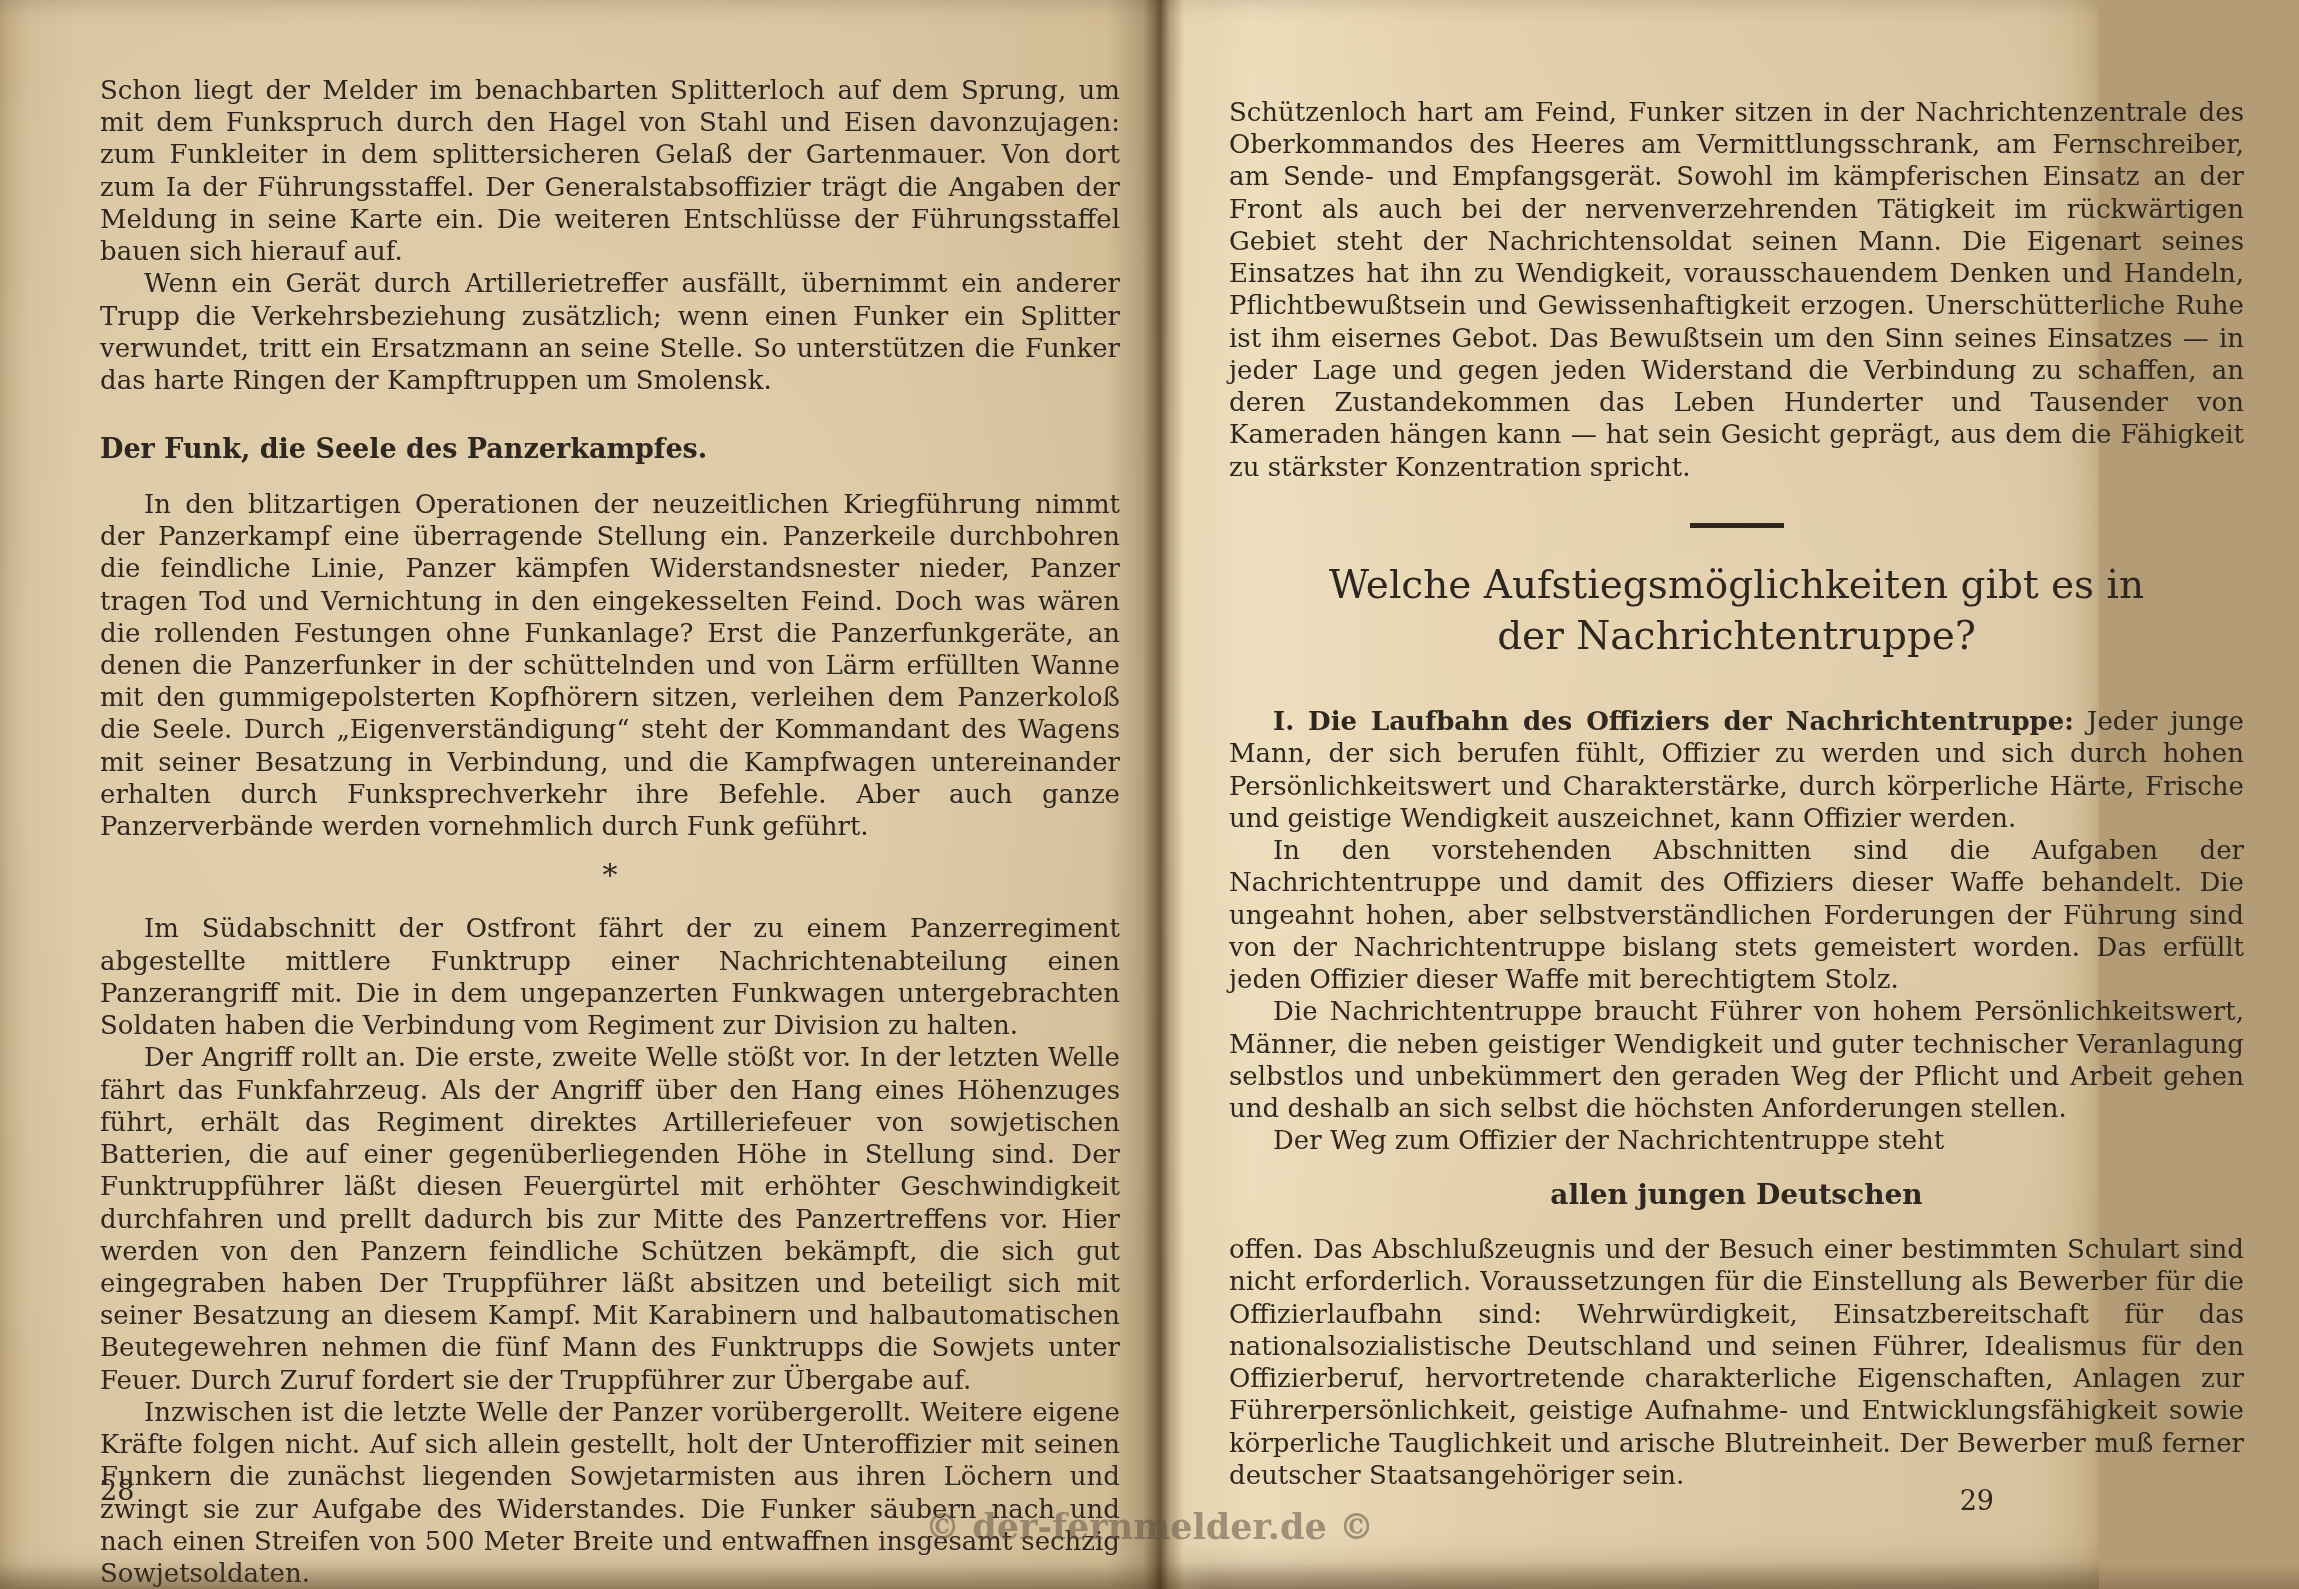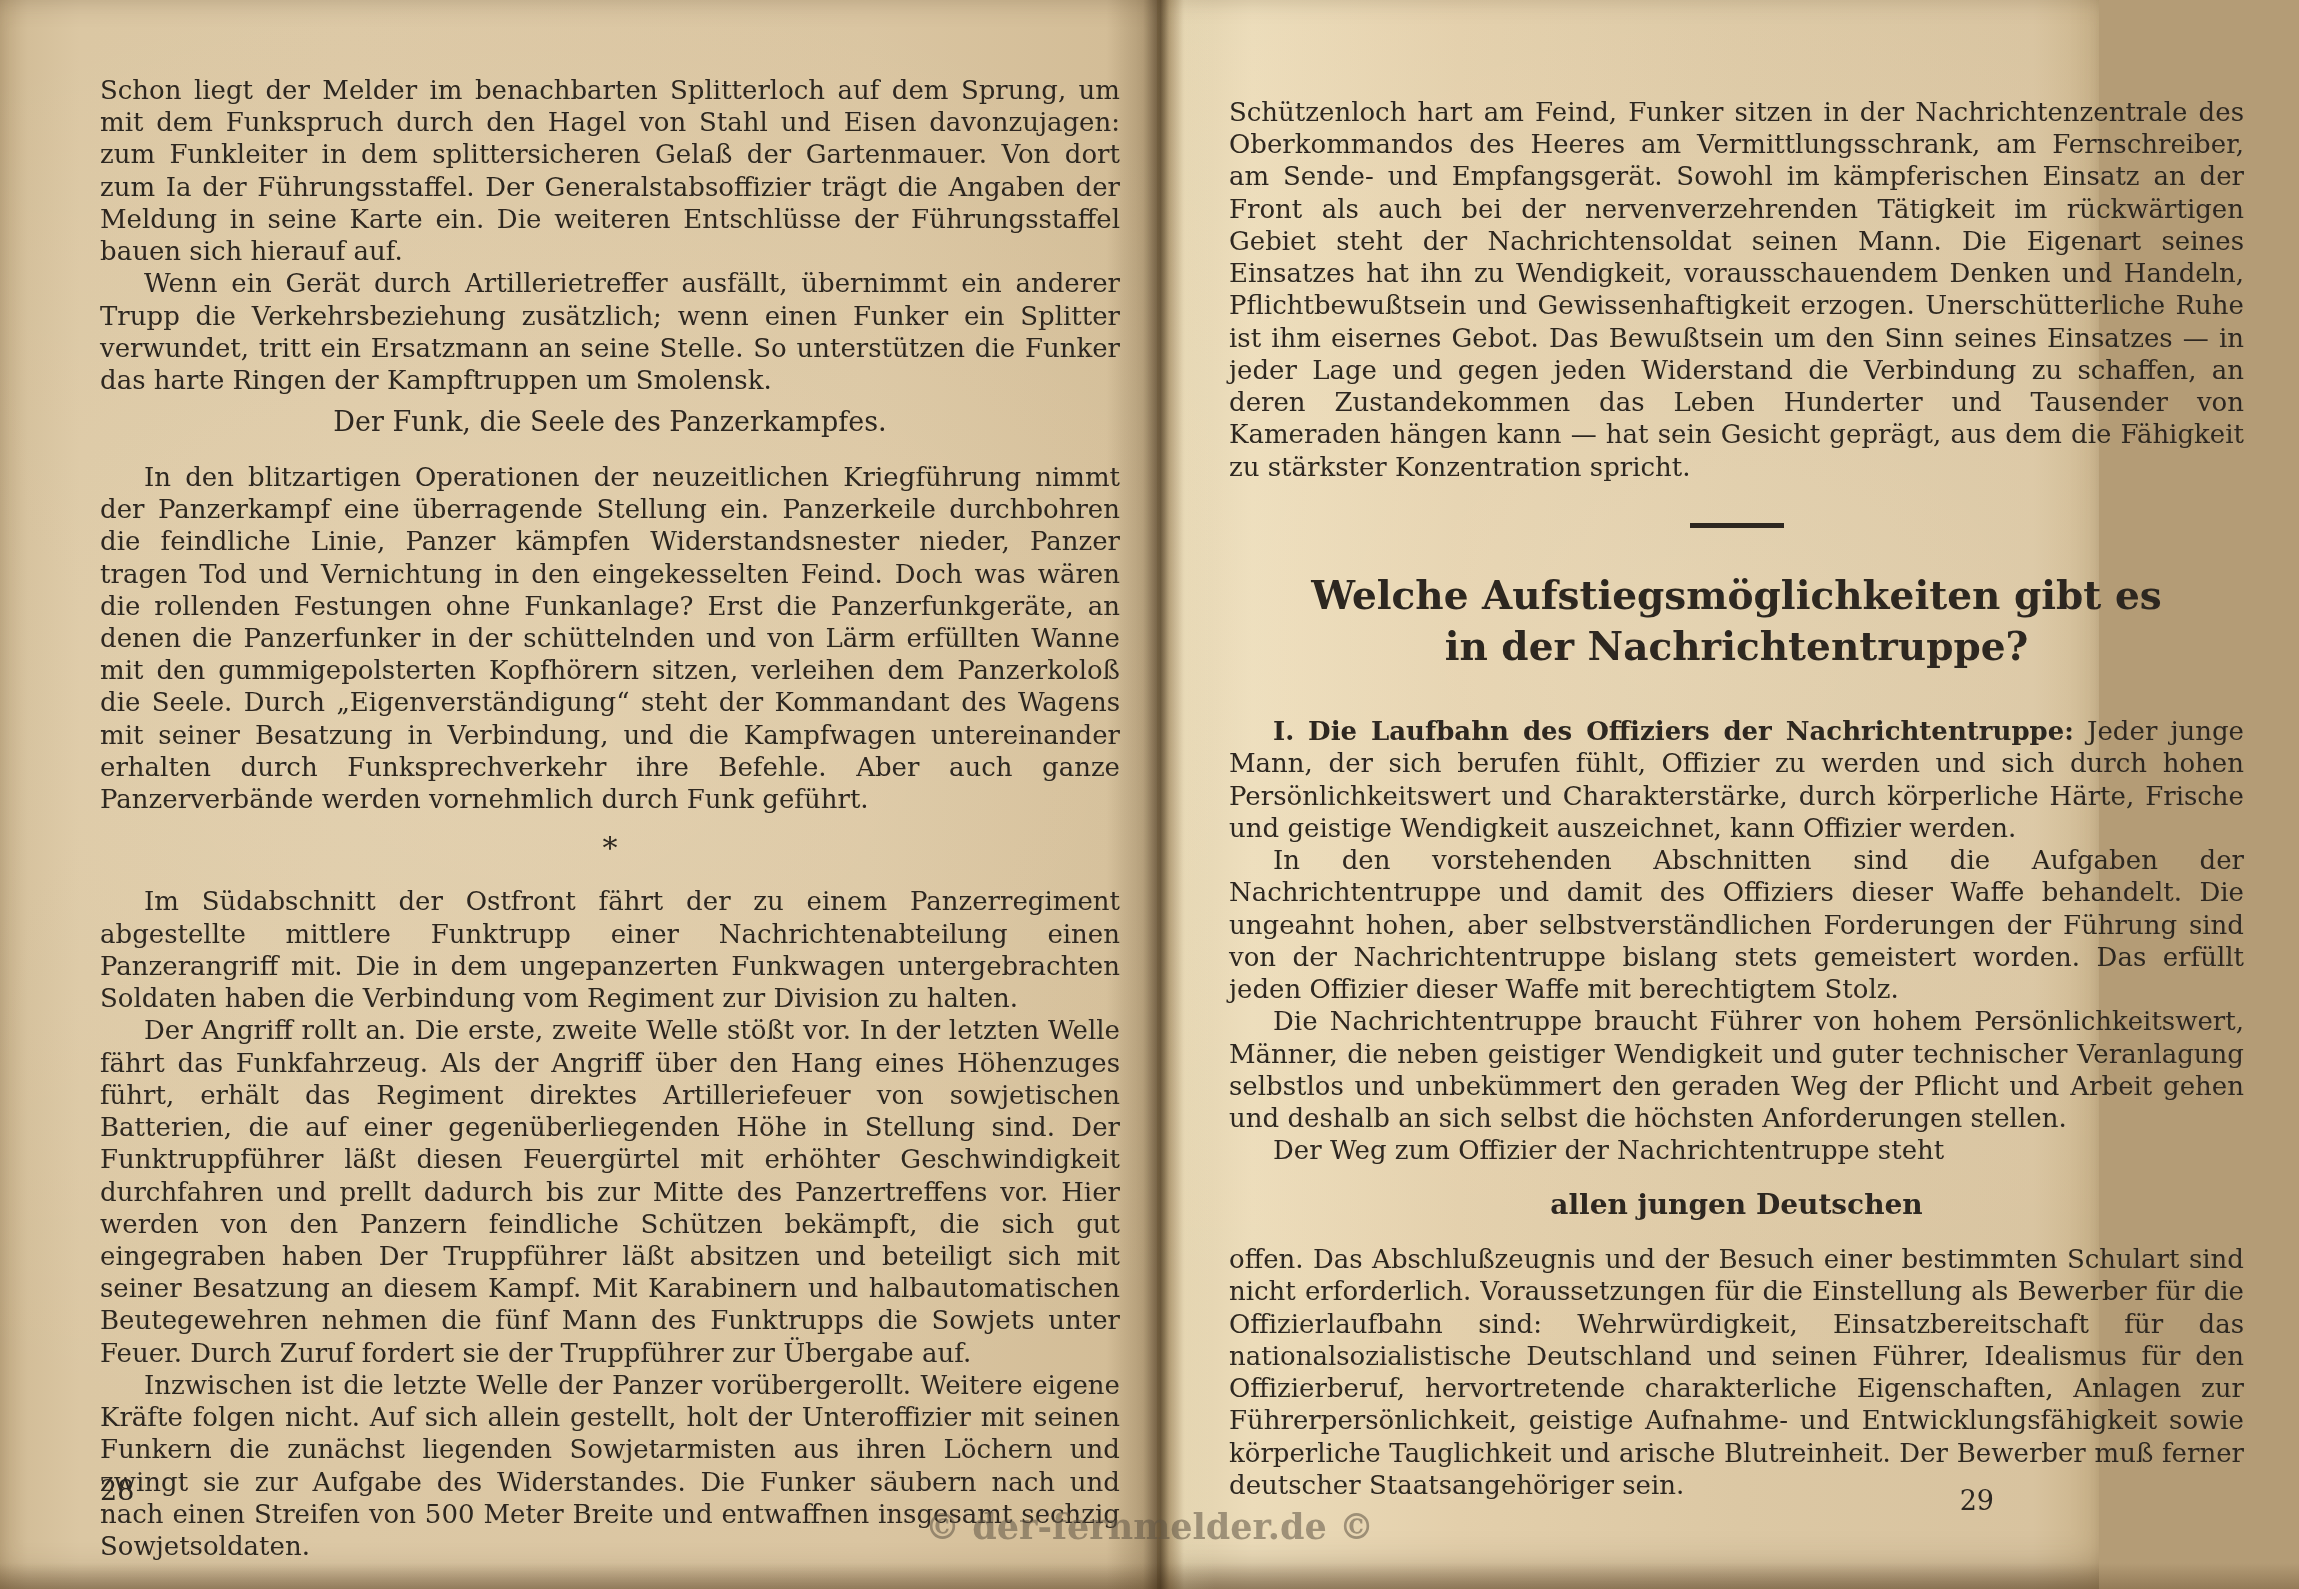--- a/index.html
+++ b/index.html
@@ -43,28 +43,28 @@
     position:absolute; left:0; bottom:0; width:2299px; height:26px; z-index:4;
     background:linear-gradient(180deg, rgba(86,62,32,0) 0%, rgba(86,62,32,0.35) 100%);
     pointer-events:none;
   }
   
   .text-col-left  { position:absolute; top:74px;  left:100px; width:1020px; }
   .text-col-right { position:absolute; top:96px;  left:72px;  width:1015px; }
   p { margin:0; font-size:26px; line-height:1.24; text-align:justify; }
   p.indent { text-indent:44px; }
   .h-small {
-    text-align:center; font-weight:normal; font-size:27px;
-    margin:9px 0 22px; text-indent:0;
+    font-weight:bold; font-size:27px;
+    margin:36px 0 22px; text-indent:0;
   }
   .separator-star { text-align:center; font-size:30px; line-height:1; margin:18px 0 22px; text-indent:0; }
   .rule-center { width:94px; height:5px; background:#2d2720; margin:40px auto 0 auto; }
   .h-main {
-    text-align:center; font-weight:bold; font-size:39px; line-height:1.3;
-    margin:42px auto 44px auto; max-width:876px; text-indent:0;
+    text-align:center; font-weight:normal; font-size:39px; line-height:1.3;
+    margin:32px auto 44px auto; max-width:876px; text-indent:0;
   }
   .bold-lead { font-weight:bold; }
   .emphasis-line { text-align:center; font-weight:bold; font-size:28px; margin:22px 0 20px; text-indent:0; }
   
   .footnote-block { position:absolute; left:72px; top:1311px; width:1015px; }
   .footnote-rule { width:204px; height:2px; background:#3a332a; margin:0 0 16px 0; }
   .footnote { font-size:22px; line-height:1.3; text-align:justify; text-indent:34px; }
   
   .pageno { position:absolute; font-size:27px; }
   .pageno-left  { left:100px; top:1475px; }

